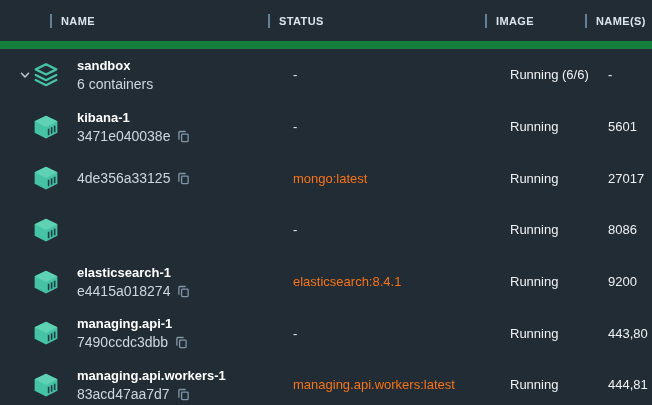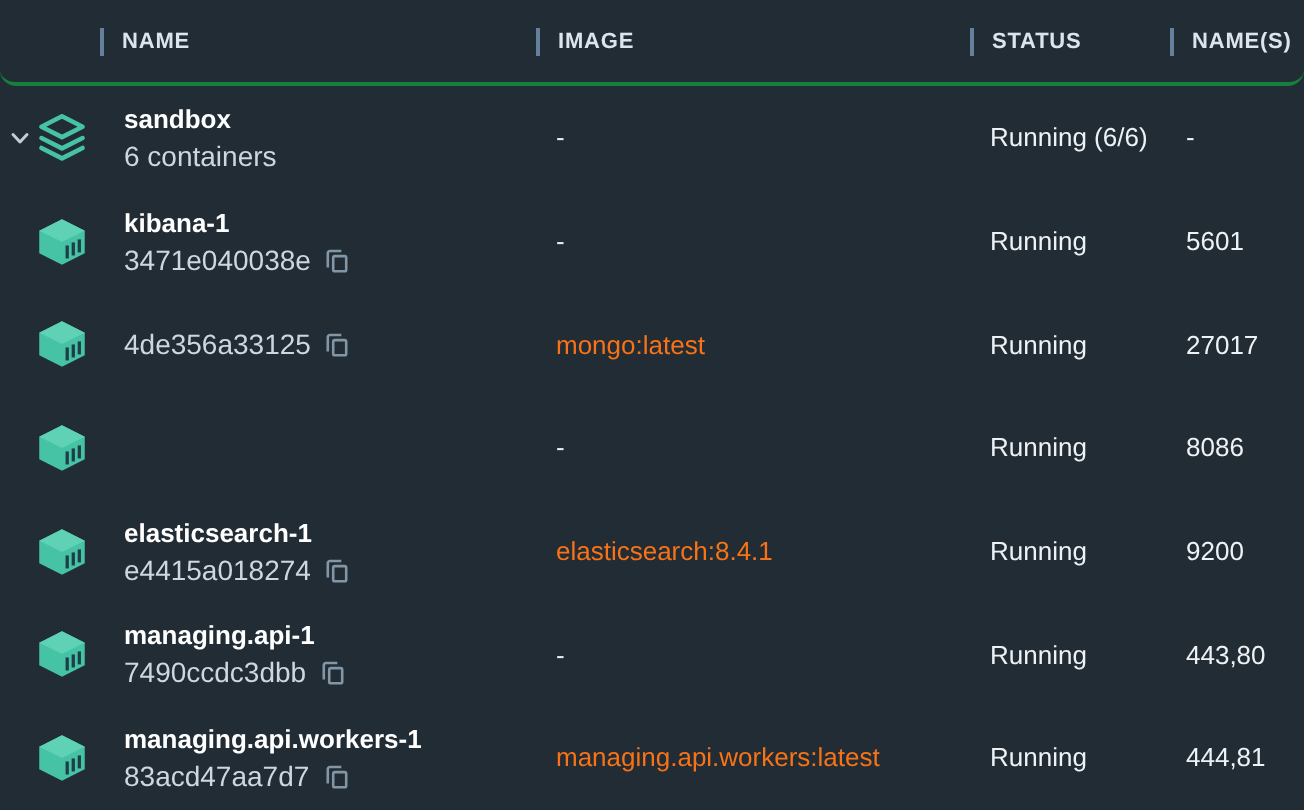--- a/index.html
+++ b/index.html
@@ -17,23 +17,22 @@
     height: 405px;
     display: flex;
     flex-direction: column;
   }
   
   .thead {
     display: grid;
     grid-template-columns: 268px 217px 100px 1fr;
     height: 41px;
     flex: 0 0 41px;
-    border-bottom: 2px solid #15803d;
-    align-items: center;
-    border-radius: 8px;
+    border-bottom: 8px solid #15803d;
+    align-items: center;
   }
   .hdr-cell {
     display: flex;
     align-items: center;
     font-size: 11px;
     font-weight: bold;
     letter-spacing: 0.4px;
     color: #dde5ec;
     white-space: nowrap;
   }
@@ -48,20 +47,21 @@
   .hdr-name { padding-left: 50px; }
   .hdr-status { }
   
   .tbody { flex: 1; }
   .row {
     display: grid;
     grid-template-columns: 268px 217px 100px 1fr;
     height: 51.7px;
     align-items: center;
     cursor: pointer;
+    margin-left: 15px;
   }
   .cell { font-size: 13px; color: #eef2f5; }
   .name-cell {
     position: relative;
     display: flex;
     align-items: center;
     height: 100%;
   }
   .chevron {
     position: absolute;
@@ -138,22 +138,22 @@
     <symbol id="icon-chevron-down" viewBox="0 0 24 24">
       <polyline points="5,8.5 12,16 19,8.5" fill="none" stroke="currentColor" stroke-width="3" stroke-linecap="round" stroke-linejoin="round"></polyline>
     </symbol>
   </defs>
 </svg>
 
 <div class="container-table">
 
   <div class="thead">
     <div class="hdr-cell hdr-name">NAME</div>
+    <div class="hdr-cell hdr-status">STATUS</div>
     <div class="hdr-cell hdr-image">IMAGE</div>
-    <div class="hdr-cell hdr-status">STATUS</div>
     <div class="hdr-cell hdr-ports">NAME(S)</div>
   </div>
 
   <div class="tbody">
 
     <div class="row">
       <div class="cell name-cell">
         <span class="chevron">
             <svg class="ico">
               <use href="#icon-chevron-down"></use>

